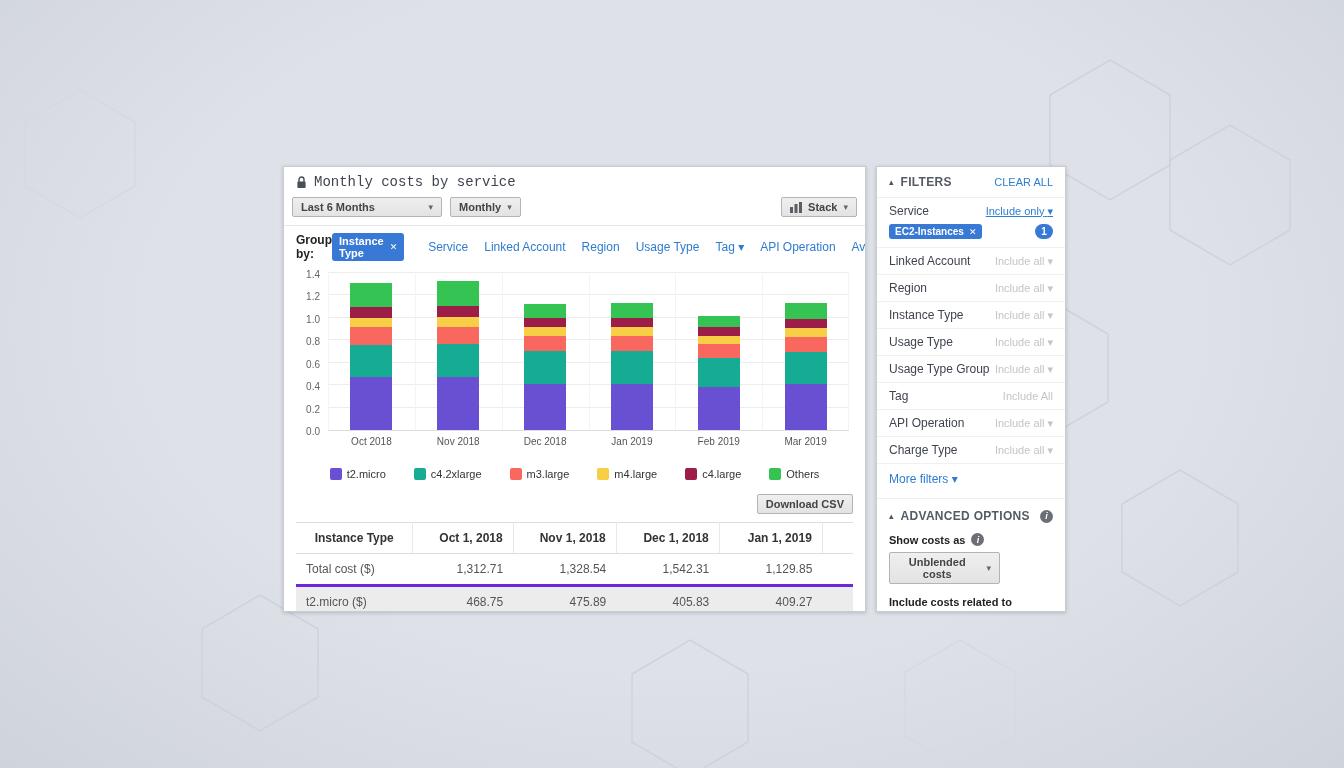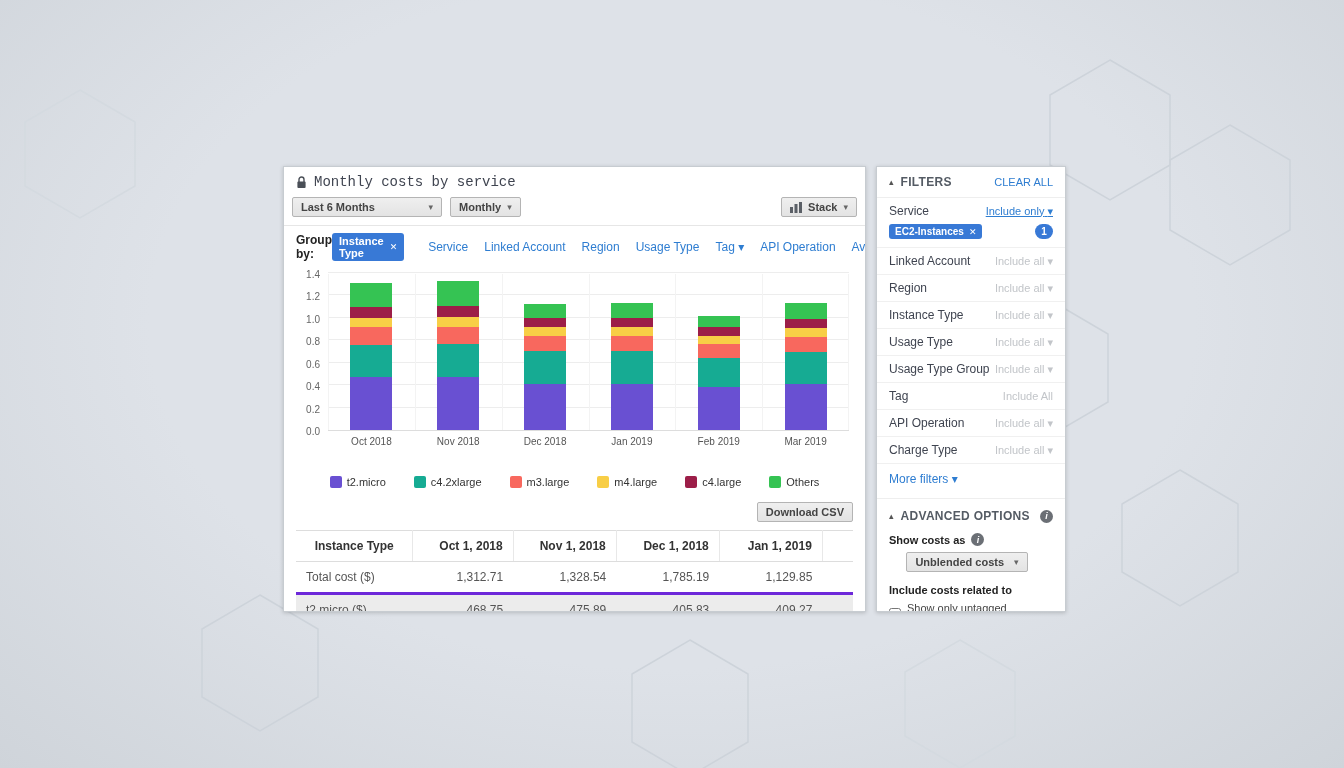--- a/index.html
+++ b/index.html
@@ -47,21 +47,21 @@
   .ylabels { position:absolute; left:0; top:0; width:26px; height:157px; }
   .ylab { position:absolute; right:2px; font-size:10px; color:#666; transform:translateY(6px); }
   .plot-area { position:absolute; left:32px; right:4px; top:0; height:157px;
                border-bottom:1px solid #ddd; }
   .gline { position:absolute; left:0; right:0; height:1px; background:#ededed; }
   .vline { position:absolute; top:0; bottom:0; width:1px; background:#f3f3f3; }
   .bar { position:absolute; bottom:0; display:flex; flex-direction:column-reverse; cursor:pointer; }
   .seg { width:100%; }
   .xlabels { position:absolute; left:32px; right:4px; top:162px; height:14px; }
   .xlab { position:absolute; font-size:10px; color:#555; transform:translateX(-50%); white-space:nowrap; }
-  .legend { display:flex; justify-content:center; gap:28px; margin-top:12px; }
+  .legend { display:flex; justify-content:center; gap:28px; margin-top:4px; }
   .leg-item { display:flex; align-items:center; gap:5px; font-size:11px; color:#333; }
   .swatch { width:12px; height:12px; border-radius:2px; }
 
   
   .table-section { padding:14px 12px 0; }
   .dl-row { text-align:right; margin-bottom:8px; }
   table { width:100%; border-collapse:collapse; font-size:12px; }
   th { font-weight:bold; color:#333; border-top:1px solid #ddd; border-bottom:1px solid #ddd; }
   th,td { padding:8px 10px; }
   th+th, td+td { text-align:right; }
@@ -86,21 +86,21 @@
            height:15px; font-size:10px; font-weight:bold; display:flex; align-items:center;
            justify-content:center; padding:0 4px; }
   .more-filters { padding:8px 12px; font-size:12px; color:#2e7dd1; cursor:pointer; }
   .adv-header { display:flex; align-items:center; padding:10px 12px 6px; border-top:1px solid #eee; margin-top:4px;}
   .info-i { width:13px; height:13px; border-radius:50%; background:#6b6f75; color:#fff; font-size:9px;
             font-weight:bold; font-style:italic; display:inline-flex; align-items:center;
             justify-content:center; flex:none; }
   .adv-header .info-i { margin-left:auto; }
   .adv-label { display:flex; align-items:center; gap:6px; padding:4px 12px 4px; font-size:11px;
                font-weight:bold; color:#222; }
-  .cost-dd { margin:2px 29px 8px; width:122px; justify-content:center; position:relative; }
+  .cost-dd { margin:2px 12px 8px; width:111px; justify-content:center; position:relative; }
   .cost-dd .caret { position:static; margin-left:4px; }
   .chk-row { display:flex; align-items:center; gap:6px; padding:2px 12px; font-size:11px; color:#444; }
   .chk-row input { width:12px; height:12px; }
 </style>
 </head>
 <body>
 
 <svg class="bg-hex" width="1344" height="768">
   <g fill="none" stroke="#cdd3da" stroke-width="1.5">
     <path d="M1110 60 l60 35 v70 l-60 35 l-60 -35 v-70 z"></path>
@@ -299,21 +299,21 @@
             <th>Dec 1, 2018</th>
             <th>Jan 1, 2019</th>
             <th></th>
           </tr>
         </thead>
       <tbody id="tbl-body">
           <tr>
             <td>Total cost ($)</td>
             <td>1,312.71</td>
             <td>1,328.54</td>
-            <td>1,785.19</td>
+            <td>1,542.31</td>
             <td>1,129.85</td>
             <td></td>
           </tr>
           <tr class="hl">
             <td>t2.micro ($)</td>
             <td>468.75</td>
             <td>475.89</td>
             <td>405.83</td>
             <td>409.27</td>
             <td></td>

